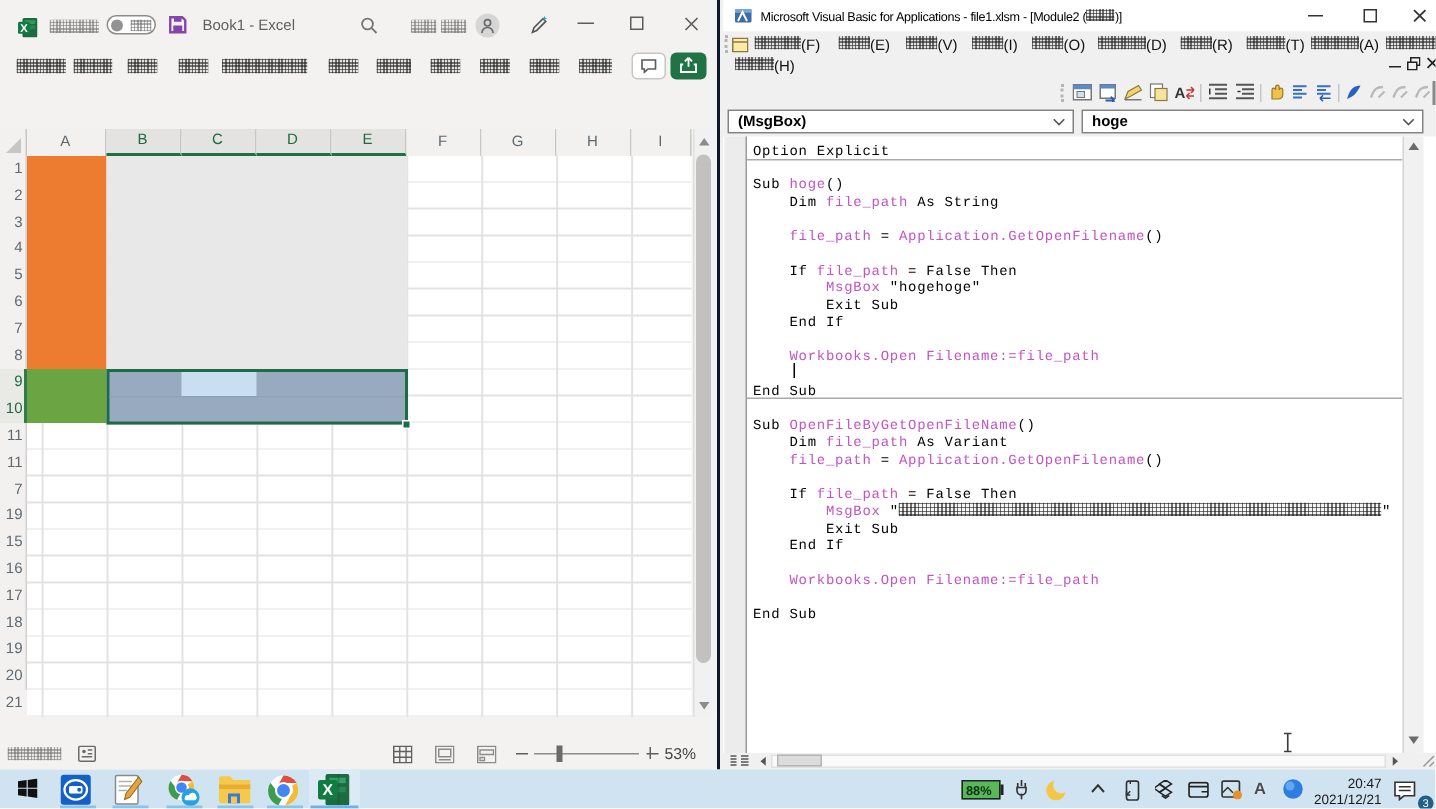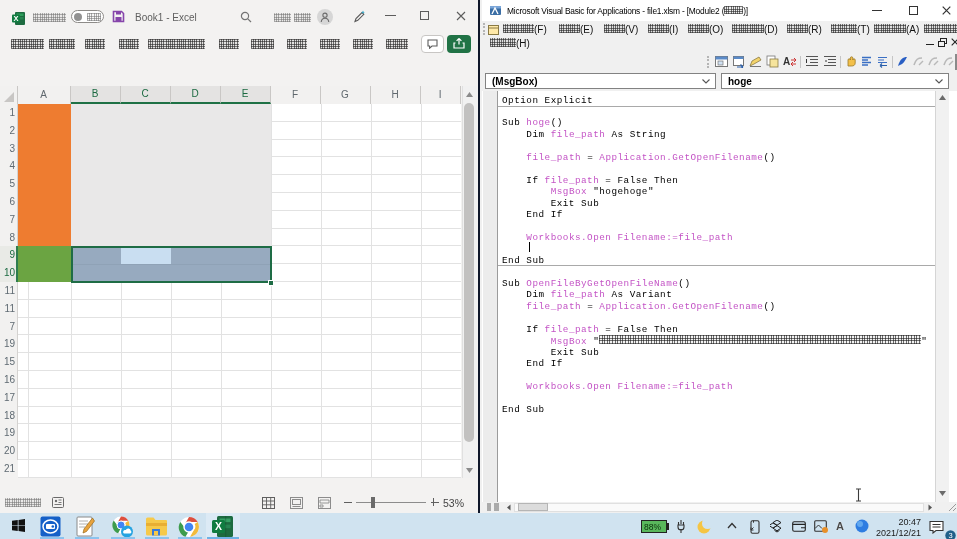--- a/index.html
+++ b/index.html
@@ -394,21 +394,21 @@
       <text x="6.5" y="14" font-size="10.5" font-weight="bold" fill="#fff" text-anchor="middle" font-family="Liberation Sans">X</text>
     </svg>
   <span class="ab" style="left:40px;top:24px;width:24px;height:2px;background:#8cc3ee"></span>
   <span class="ab" style="left:75px;top:24px;width:24px;height:2px;background:#8cc3ee"></span>
   <span class="ab" style="left:111px;top:24px;width:24px;height:2px;background:#8cc3ee"></span>
   <span class="ab" style="left:145px;top:24px;width:24px;height:2px;background:#8cc3ee"></span>
   <span class="ab" style="left:178px;top:24px;width:24px;height:2px;background:#8cc3ee"></span>
   <span class="ab" style="left:207px;top:24px;width:32px;height:2px;background:#6fb2e6"></span>
   <span class="ab" style="left:641px;top:7px;width:26px;height:13px;background:#59b75c;border:1px solid #222"></span>
   <span class="ab" style="left:667px;top:10px;width:2px;height:7px;background:#222"></span>
-  <span class="ab" style="left:644px;top:9px;font-size:8.5px;font-weight:normal;color:#0a320a">88%</span>
+  <span class="ab" style="left:644px;top:9px;font-size:8.5px;font-weight:bold;color:#0a320a">88%</span>
   <svg class="ab" style="left:676px;top:7px" width="10" height="13" viewBox="0 0 10 13">
       <path d="M5 0 v4 M2.5 2 v3 M7.5 2 v3 M2 5 h6 v2 a3 3 0 01-6 0z M5 9 v4" stroke="#333" stroke-width="1.1" fill="none"></path>
     </svg>
   <svg class="ab" style="left:697px;top:6px" width="15" height="15" viewBox="0 0 15 15">
       <circle cx="7" cy="8" r="6.5" fill="#f5c544"></circle>
       <circle cx="10.5" cy="4.5" r="5.5" fill="#d0e3f0"></circle>
     </svg>
   <svg class="ab" style="left:727px;top:9px" width="10" height="7" viewBox="0 0 10 7">
       <path d="M1 6 L5 1.5 L9 6" stroke="#333" stroke-width="1.3" fill="none"></path>
     </svg>

